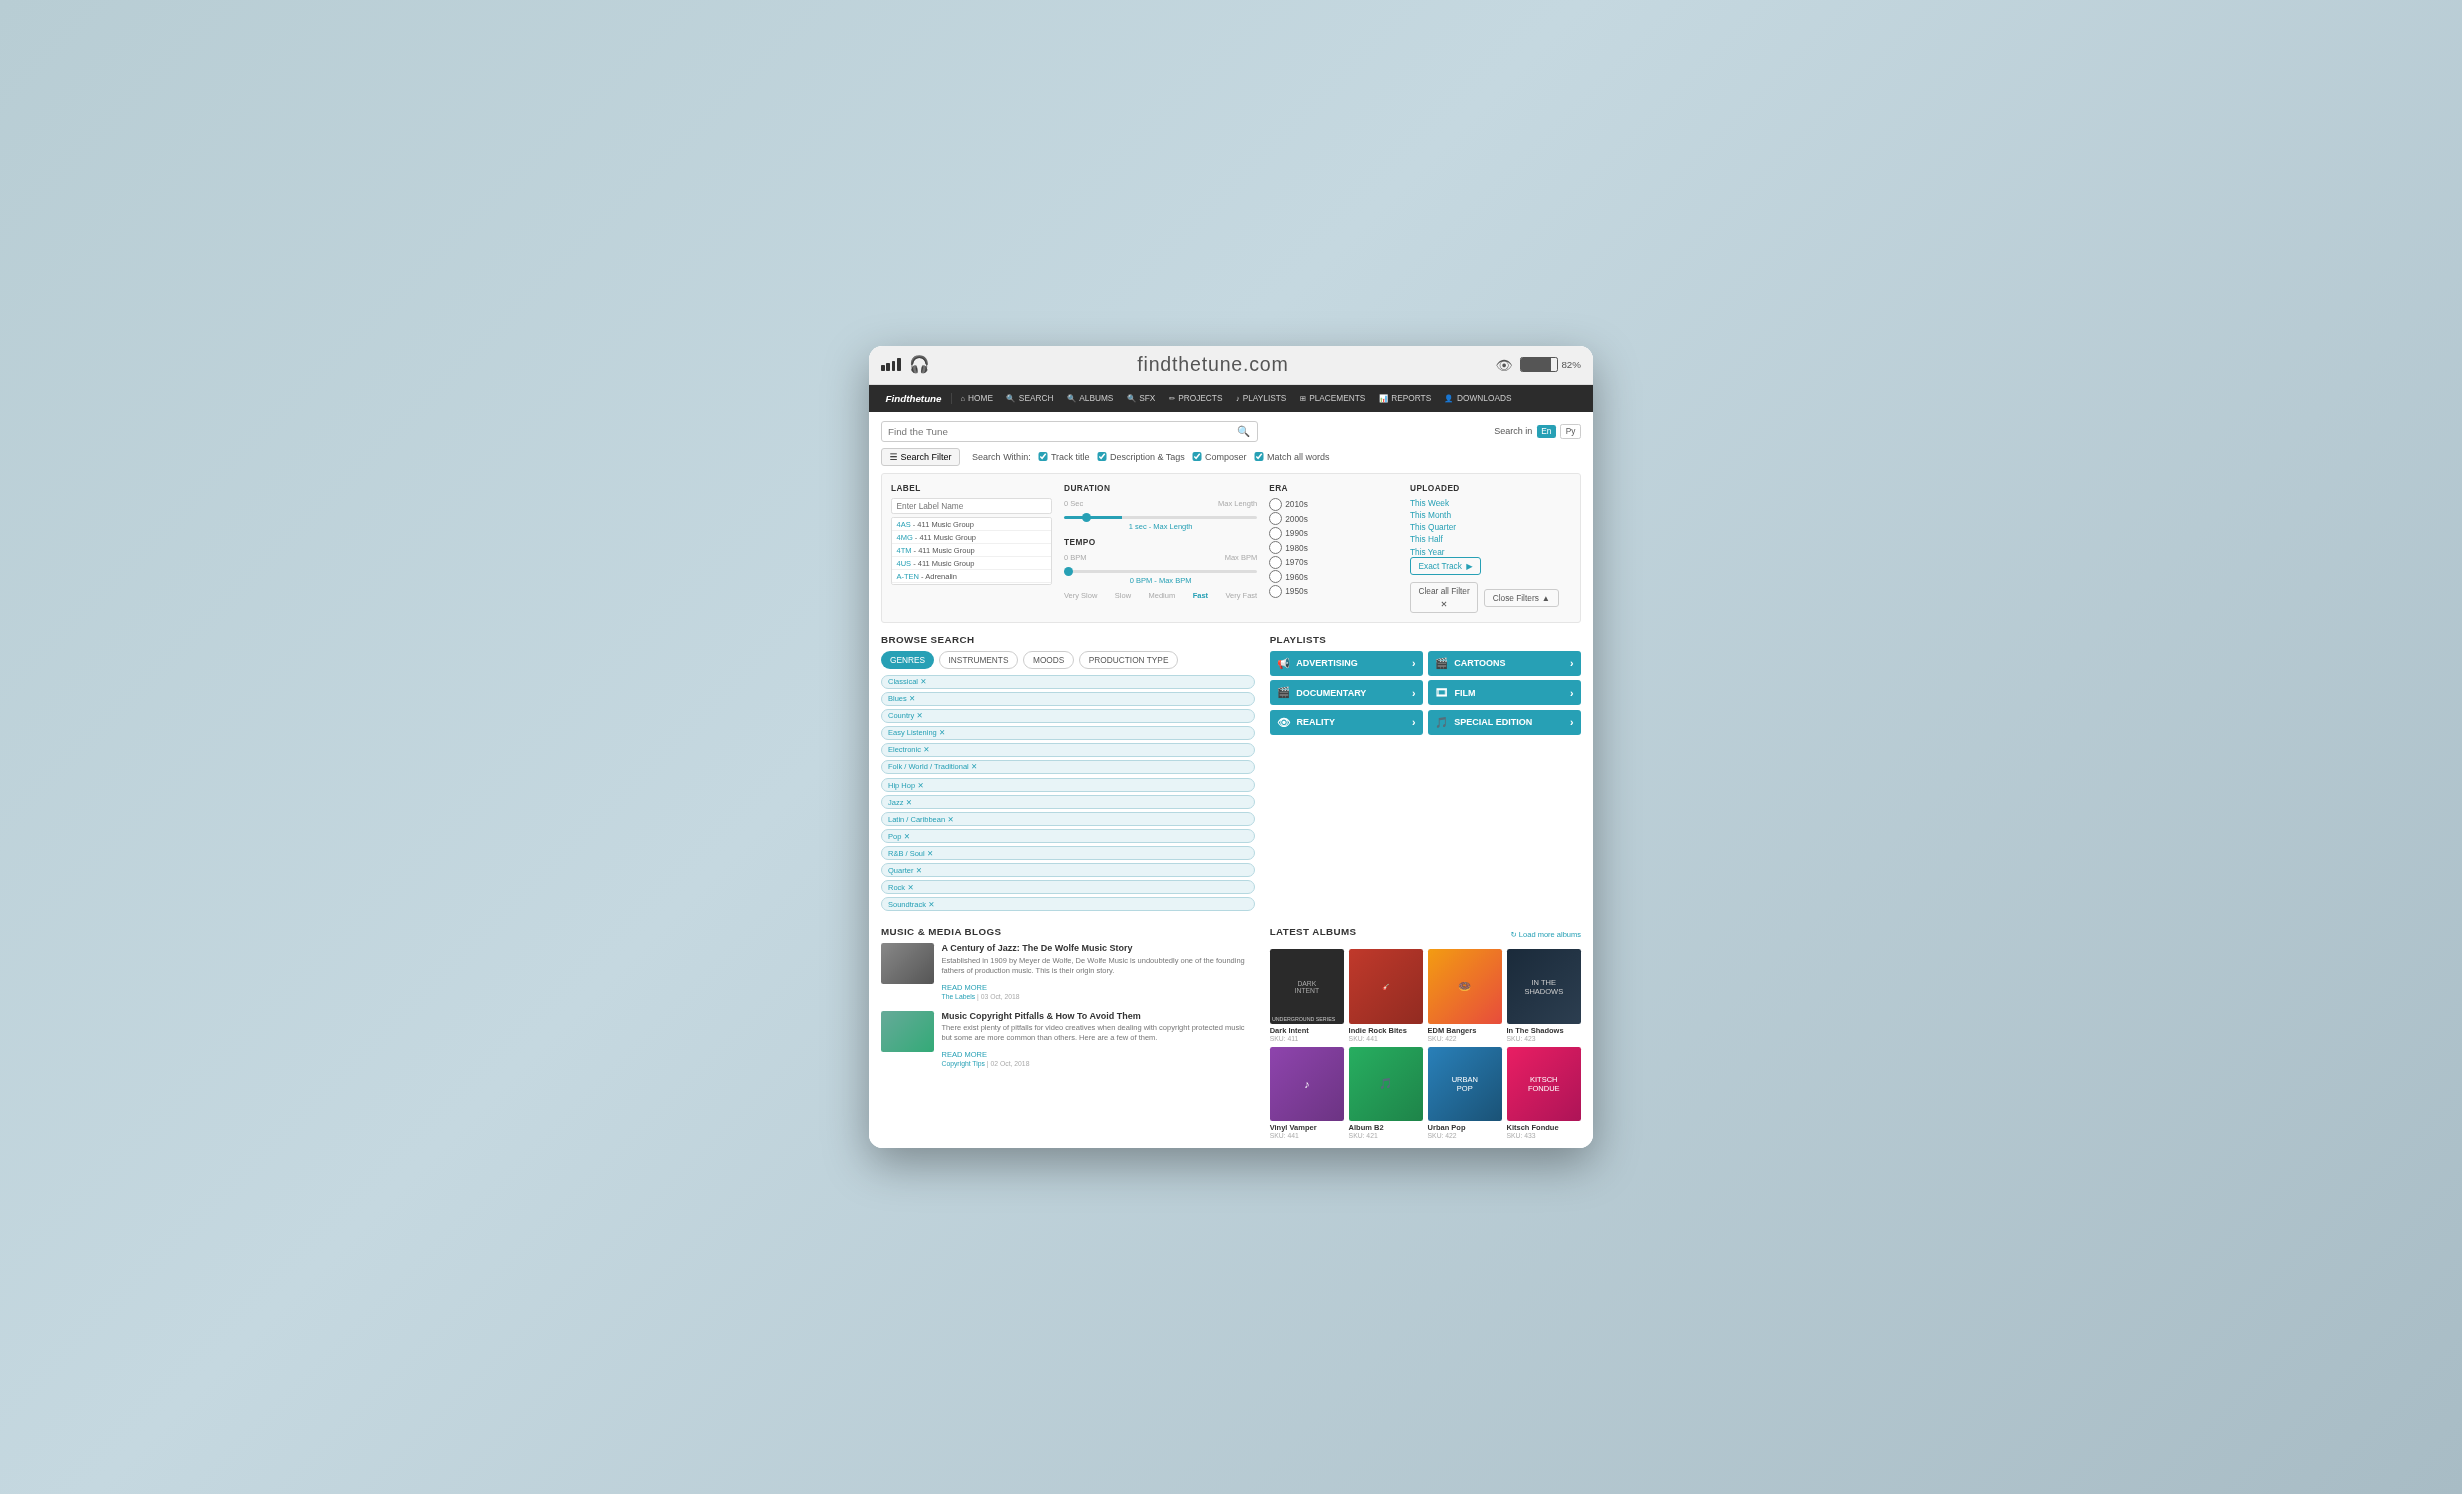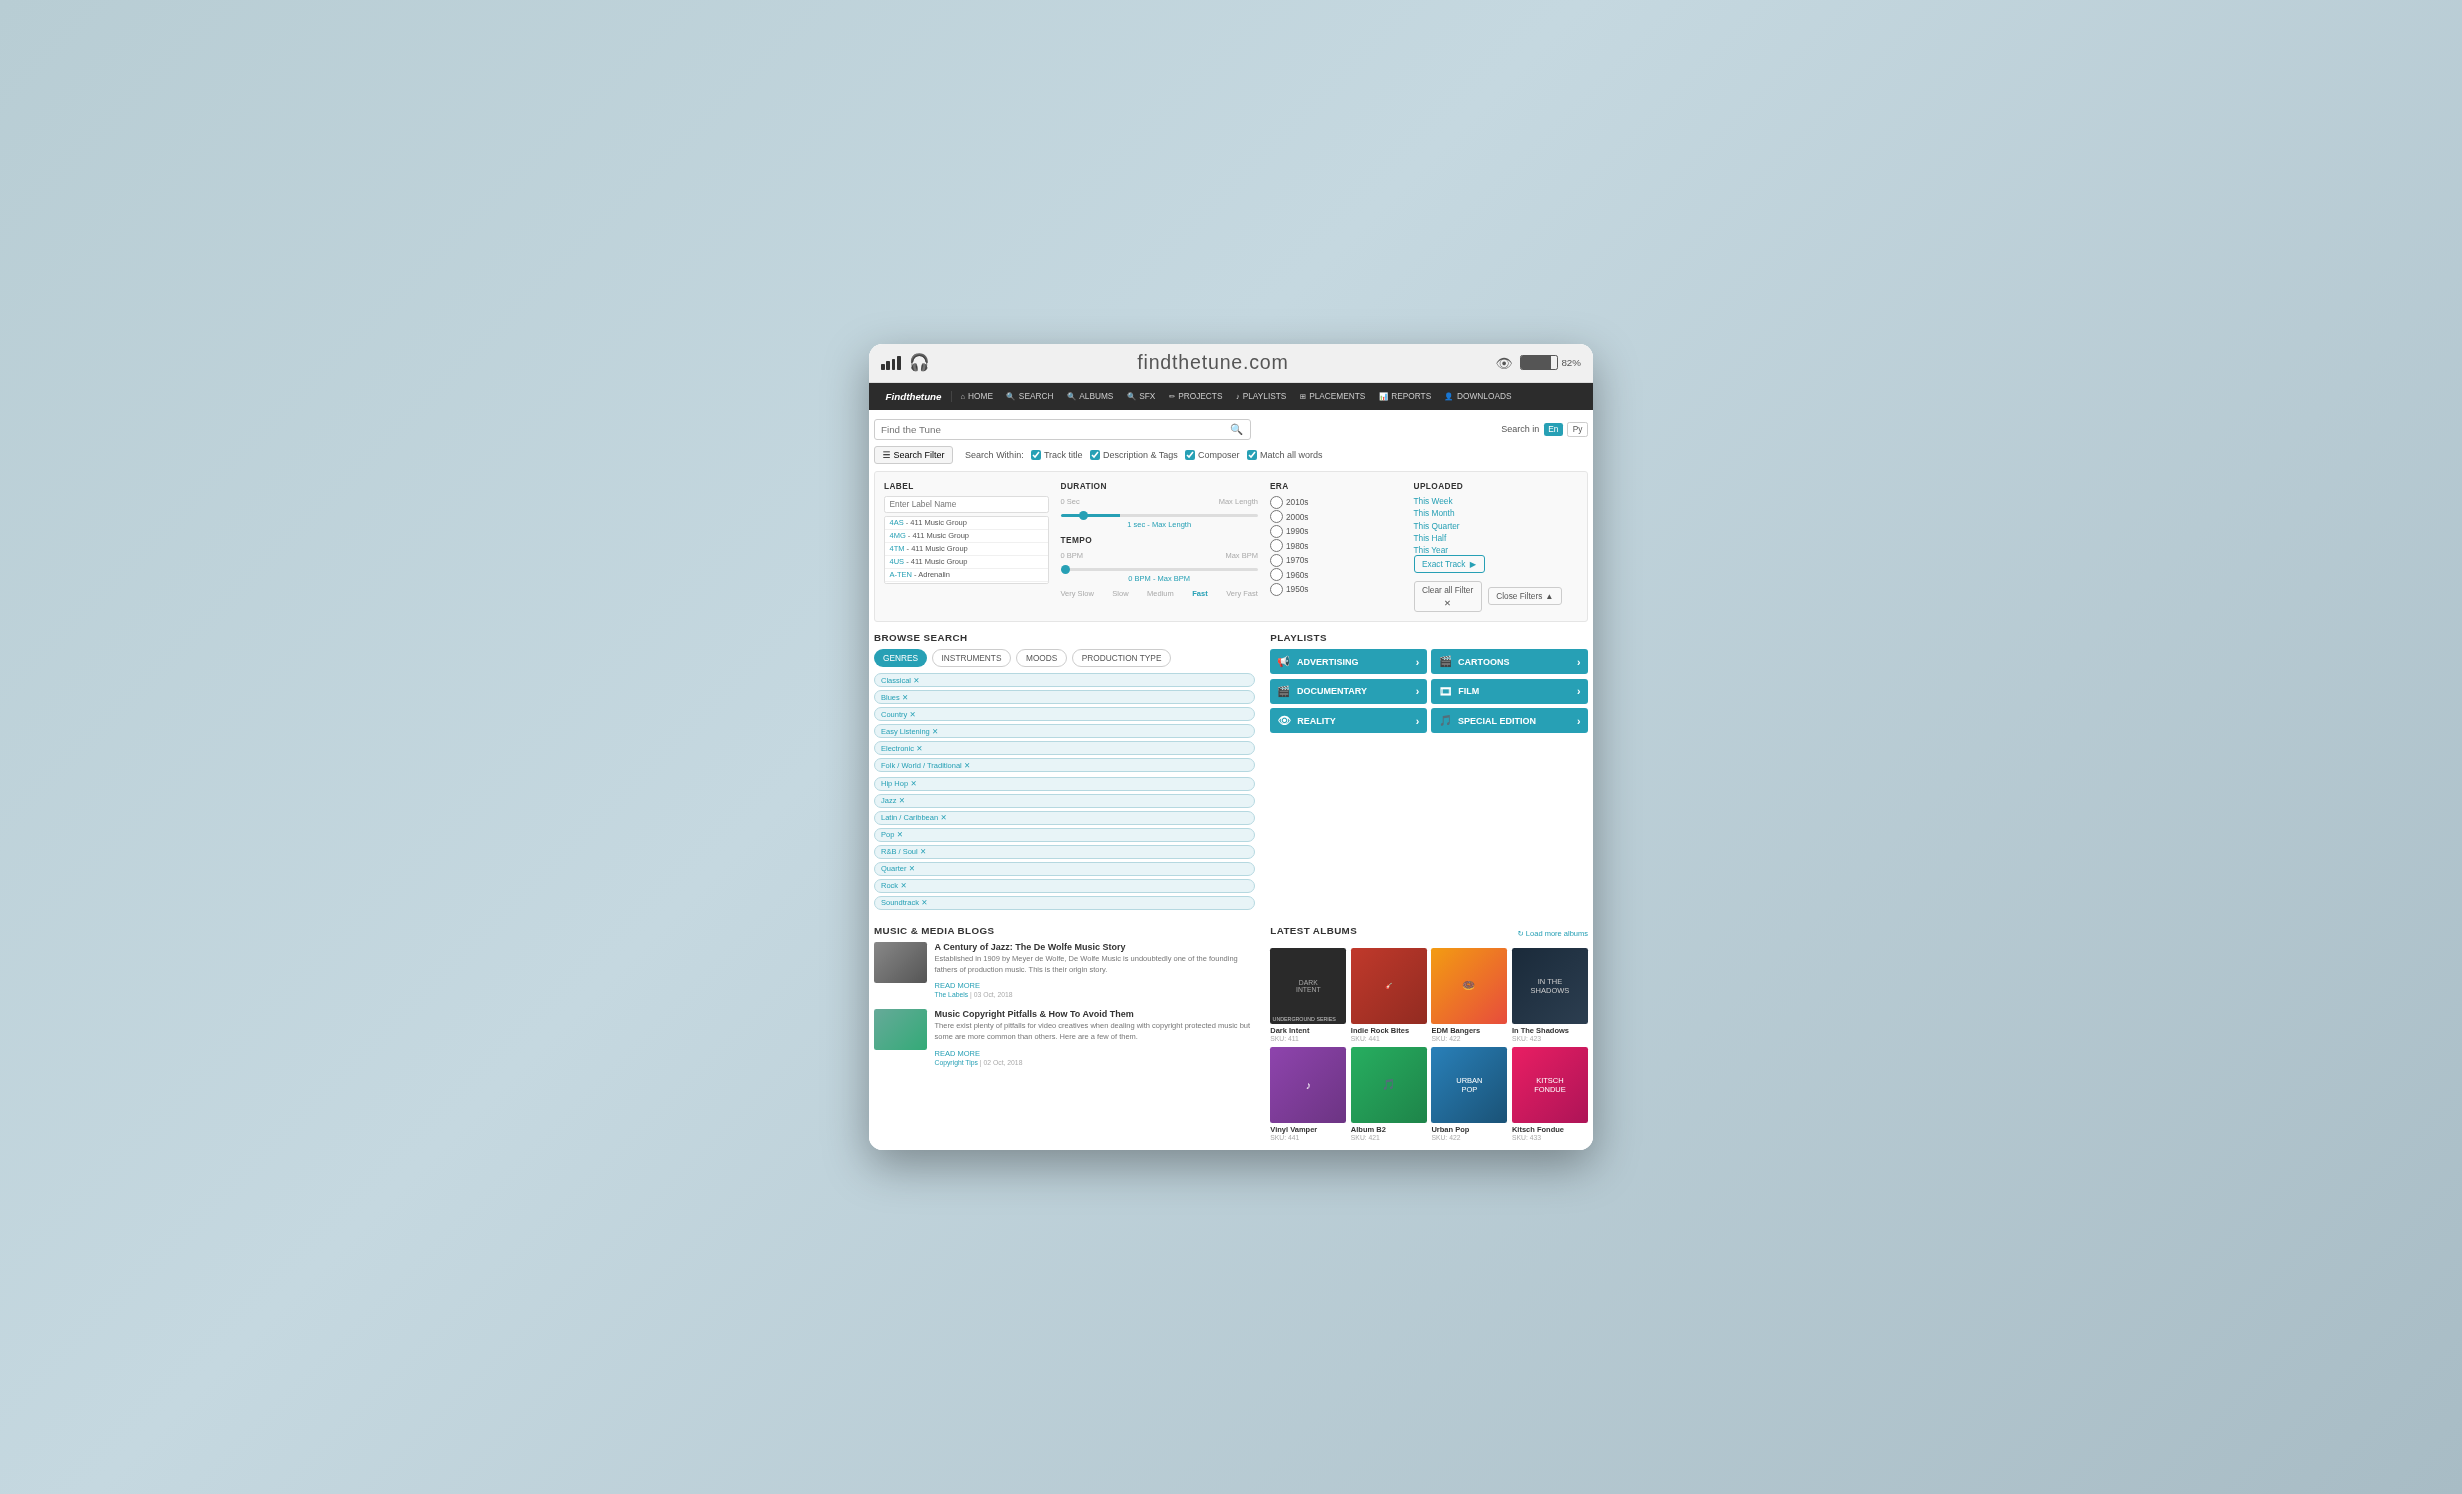--- a/index.html
+++ b/index.html
@@ -126,21 +126,21 @@
       align-items: center;
       gap: 3px;
       cursor: pointer;
       text-decoration: none;
     }
     .nav-item .nav-icon { font-size: 7.5px; }
 
     
     .main-content {
       background: #fff;
-      padding: 9px 5px;
+      padding: 9px 12px;
     }
 
     
     .search-bar-row {
       display: flex;
       align-items: center;
       justify-content: space-between;
       margin-bottom: 6px;
     }
     .search-input-wrap {

